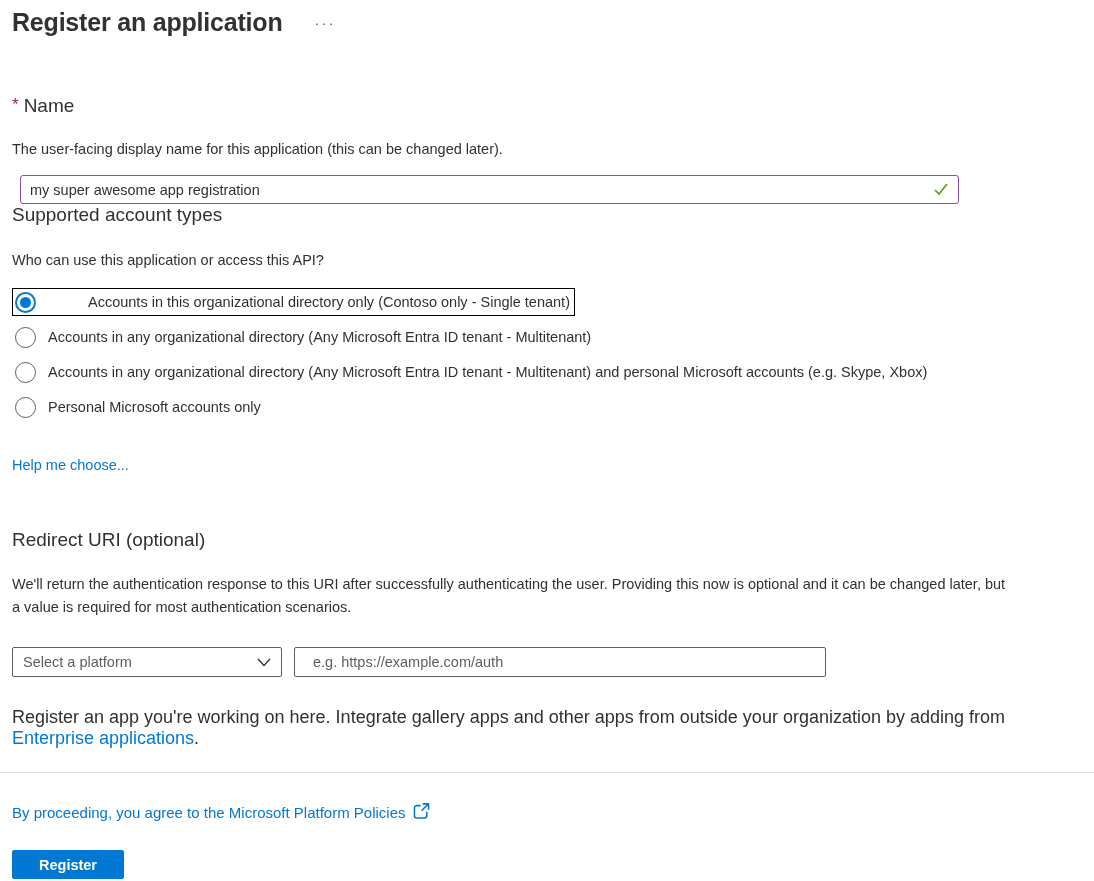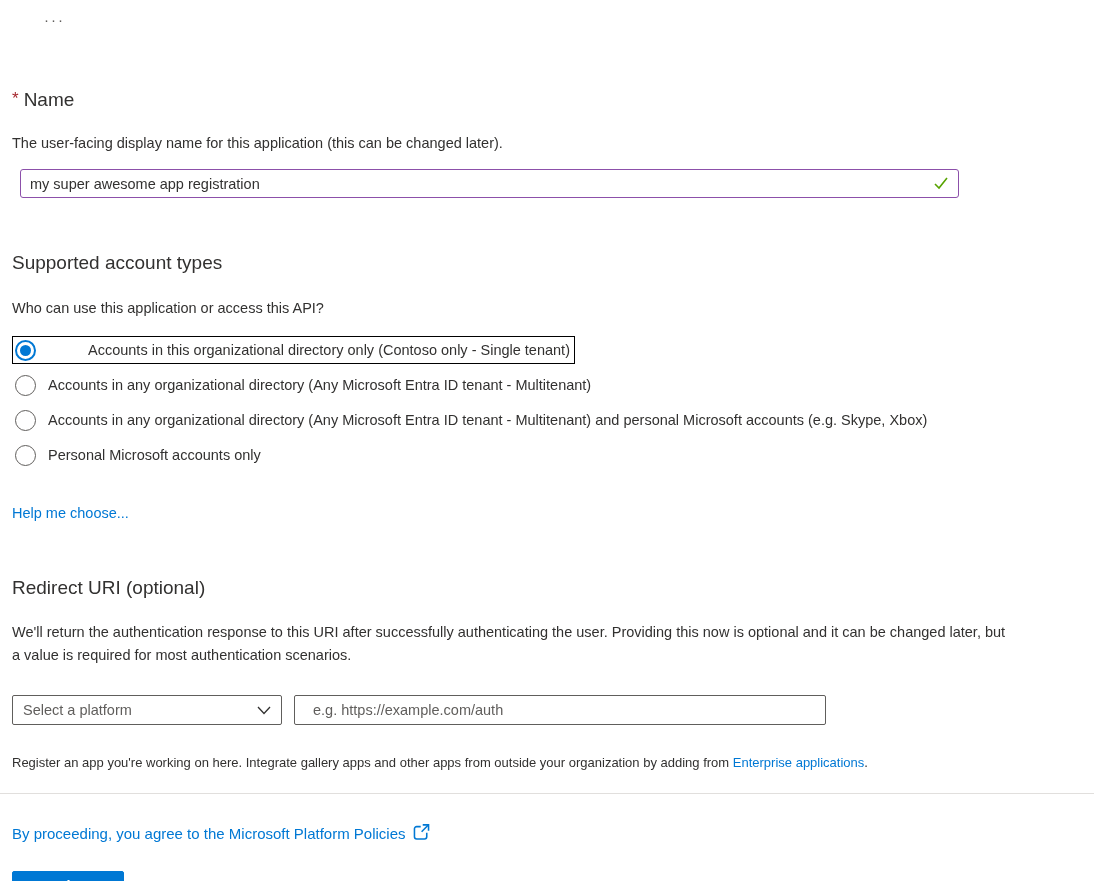--- a/index.html
+++ b/index.html
@@ -29,21 +29,21 @@
   .name-desc { margin-top: 22px; }
   .name-input-wrap { position: relative; margin-top: 15px; width: 947px; padding-left: 8px; }
   .name-input {
     width: 100%; height: 29px; border: 1px solid #8c50aa; border-radius: 3px;
     padding: 0 30px 0 9px; font-size: 14.5px; color: #323130; outline: none;
     font-family: inherit; background: #fff;
   }
   .check-icon { position: absolute; right: 9px; top: 5px; }
 
   
-  .accounts-section { margin-top: 54px; }
+  .accounts-section { }
   .accounts-question { margin-top: 24px; }
   .radio-group { margin-top: 17px; }
   .radio-row {
     display: flex; align-items: flex-start; width: fit-content;
     padding: 2px 4px 2px 2px; border: 1px solid transparent; margin-bottom: 7px;
     cursor: pointer;
   }
   .radio-row.focused { border-color: #000000; gap: 40px; }
   .radio-circle {
     flex: 0 0 auto; width: 21px; height: 21px; border: 1px solid #605e5c;
@@ -67,38 +67,39 @@
     display: flex; align-items: center; justify-content: space-between;
     width: 270px; height: 30px; border: 1px solid #605e5c; border-radius: 2px;
     padding: 2px 10px; color: #605e5c; font-size: 14.5px; cursor: pointer; background: #fff;
   }
   .uri-input {
     width: 532px; height: 30px; border: 1px solid #605e5c; border-radius: 2px;
     margin-left: 12px; padding: 0 18px; font-size: 14.5px; font-family: inherit;
     color: #323130; outline: none; background: #fff;
   }
   .uri-input::placeholder { color: #605e5c; opacity: 1; }
-  .note-text { margin-top: 30px; font-size: 13px; }
+  .note-text { margin-top: 30px; font-size: 18px; }
 
   
   .divider { border: none; border-top: 1px solid #e1dfdd; margin: 23px -12px 0 -12px; }
   .policy-row { margin-top: 29px; font-size: 15px; display: flex; align-items: center; }
   .external-icon { margin-left: 6px; display: inline-block; }
   .register-btn {
     margin-top: 27px; background: #0078d4; color: #ffffff; border: 1px solid #0078d4;
     border-radius: 2px; font-size: 14.5px; font-weight: 700; font-family: inherit;
     width: 112px; height: 29px; cursor: pointer;
   }
 </style>
 </head>
 <body>
 
 <div class="page">
 
   <div class="title-row">
+    <h1>Register an application</h1>
     <span class="ellipsis-btn">···</span>
   </div>
 
   
   <div class="name-section">
     <div class="section-heading">
       <span class="required-star">*</span><span>Name</span>
     </div>
     <div class="body-text name-desc">The user-facing display name for this application (this can be changed later).</div>
     <div class="name-input-wrap">

